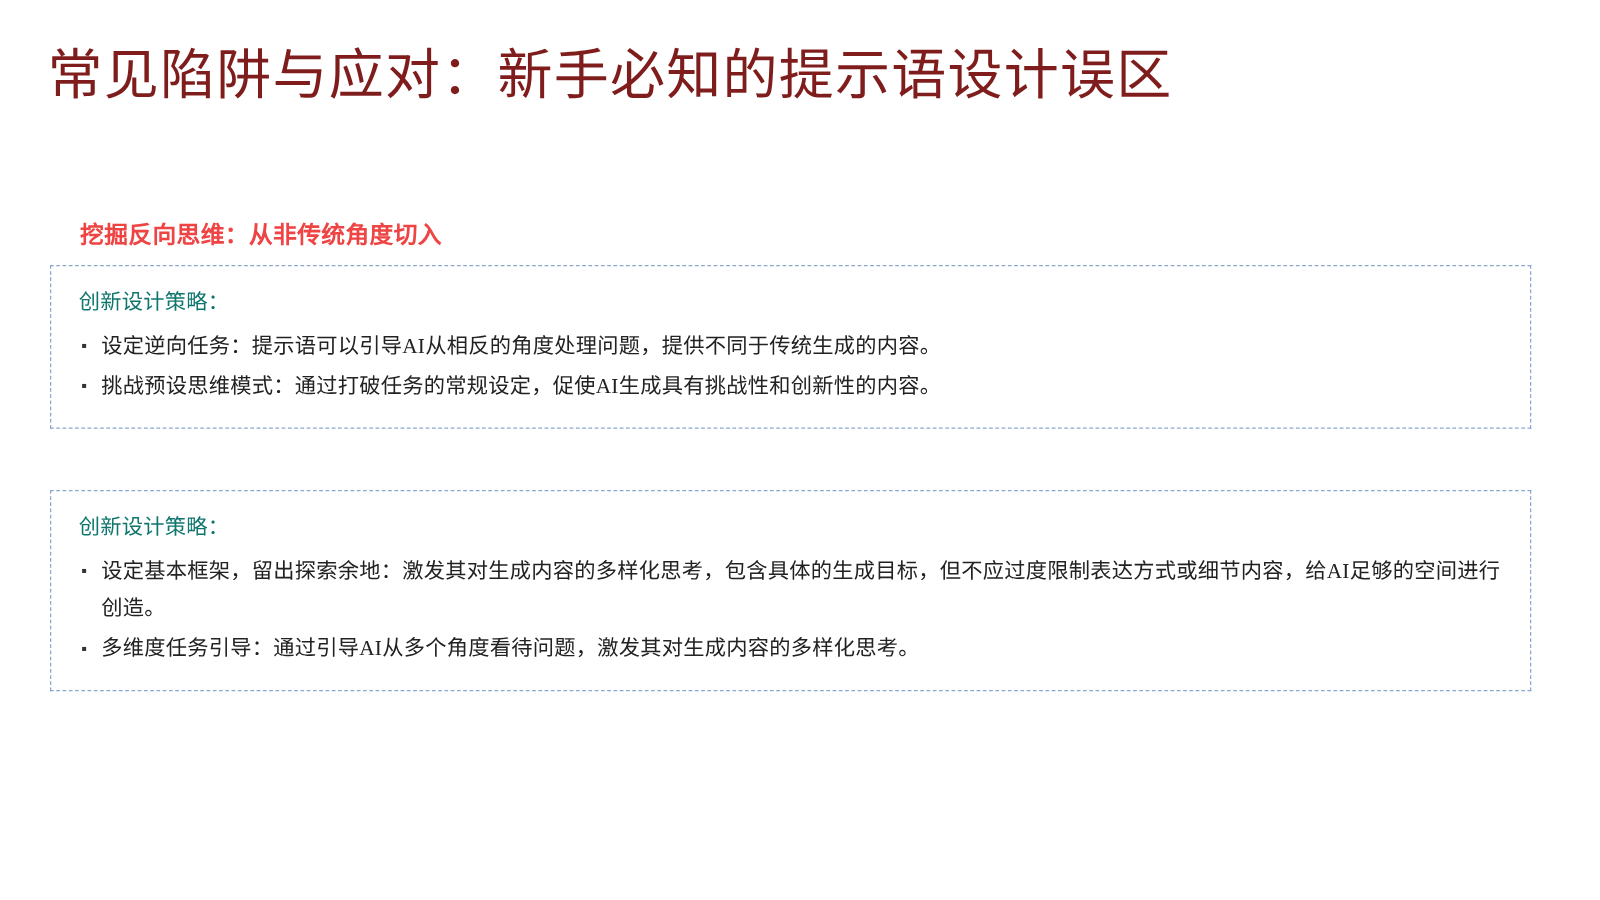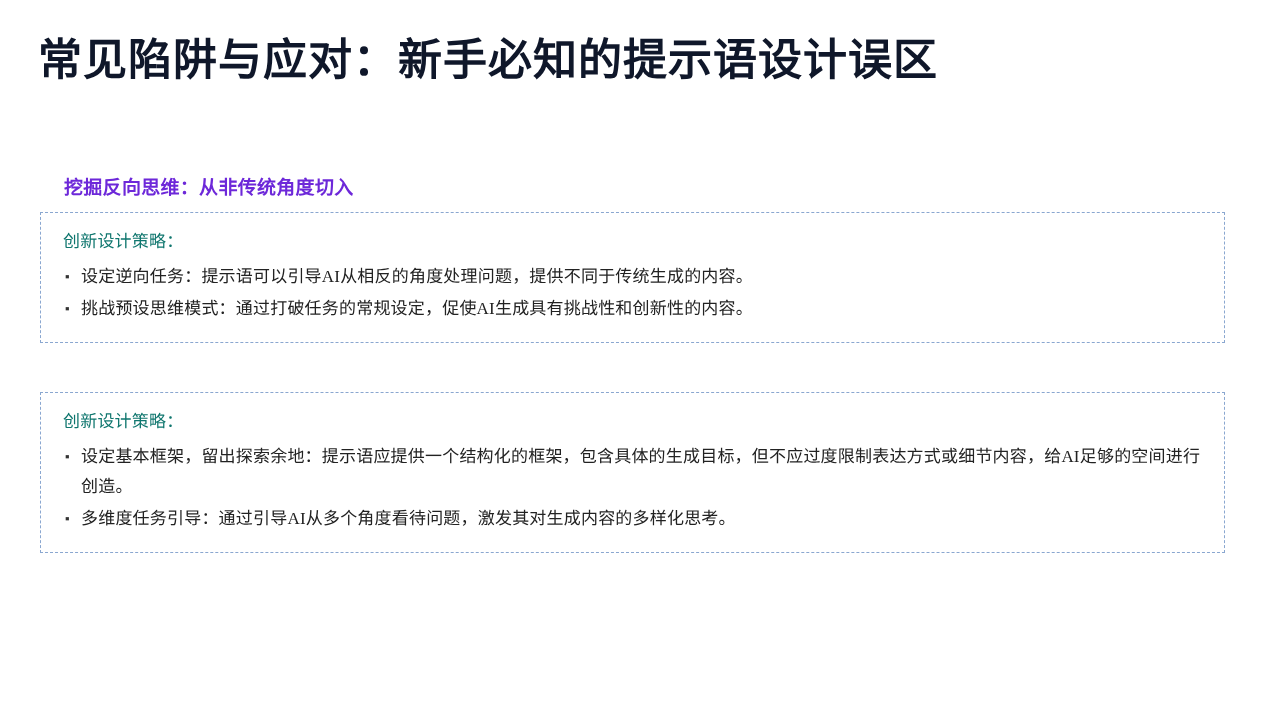--- a/index.html
+++ b/index.html
@@ -18,37 +18,37 @@
     position: relative;
     width: 1280px;
     height: 720px;
     box-sizing: border-box;
   }
   .slide-title {
     position: absolute;
     left: 38px;
     top: 24px;
     font-size: 44px;
-    font-weight: bold;
+    font-weight: normal;
     letter-spacing: 1px;
-    color: #0f172a;
+    color: #7f1d1d;
     white-space: nowrap;
     text-align: center;
   }
   .section {
     position: absolute;
     left: 40px;
     width: 1185px;
   }
   .section-1 { top: 172px; }
   .section-2 { top: 392px; }
   .section-heading {
     font-size: 19px;
     font-weight: bold;
-    color: #6d28d9;
+    color: #ef4444;
     margin-left: 24px;
     margin-bottom: 12px;
     letter-spacing: 0.3px;
     font-family: Liberation Mono, monospace;
   }
   .box {
     border: 1px dashed #8aa7d0;
     box-sizing: border-box;
     padding: 14px 22px 16px 22px;
     background: #ffffff;
@@ -109,21 +109,21 @@
       </ul>
     </div>
   </div>
 
   <div class="section section-2">
     <div class="box">
       <div class="box-lead">创新设计策略：</div>
       <ul class="bullet-list">
         <li class="bullet">
           <span class="marker">▪</span>
-          <span class="text">设定基本框架，留出探索余地：提示语应提供一个结构化的框架，包含具体的生成目标，但不应过度限制表达方式或细节内容，给AI足够的空间进行创造。</span>
+          <span class="text">设定基本框架，留出探索余地：激发其对生成内容的多样化思考，包含具体的生成目标，但不应过度限制表达方式或细节内容，给AI足够的空间进行创造。</span>
         </li>
         <li class="bullet">
           <span class="marker">▪</span>
           <span class="text">多维度任务引导：通过引导AI从多个角度看待问题，激发其对生成内容的多样化思考。</span>
         </li>
       </ul>
     </div>
   </div>
 
 </div>

